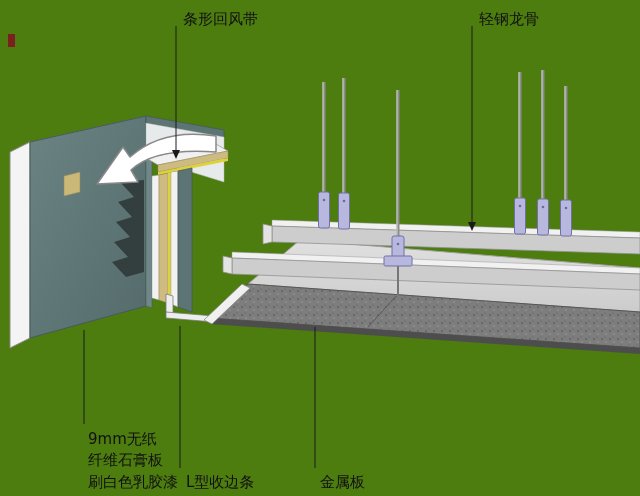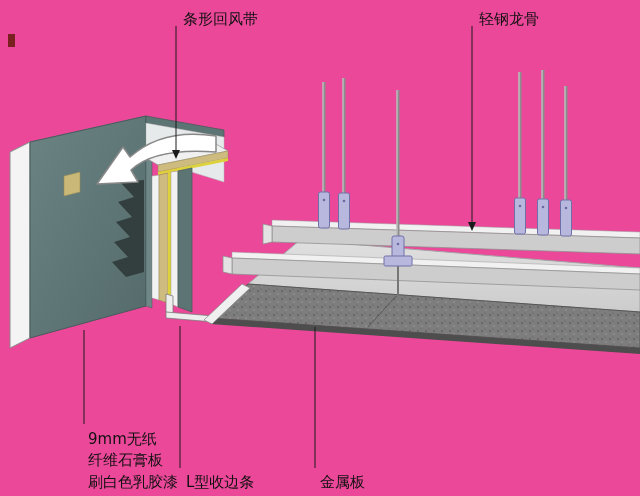--- a/index.html
+++ b/index.html
@@ -1,20 +1,20 @@
 <!DOCTYPE html>
 <html><head>
 <meta charset="utf-8">
 <style>
   html, body { margin: 0; padding: 0; background: #ffffff; }
   .stage {
     position: relative;
     width: 640px;
     height: 496px;
-    background: #ec4899;
+    background: #4d7c0f;
     overflow: hidden;
     font-family: "DejaVu Sans", "Liberation Sans", sans-serif;
   }
   svg { display: block; }
   .callout-text {
     font-family: "DejaVu Sans", "Liberation Sans", sans-serif;
     font-size: 15px;
     fill: #111111;
   }
   .leader { stroke: #1a1a1a; stroke-width: 1; }

